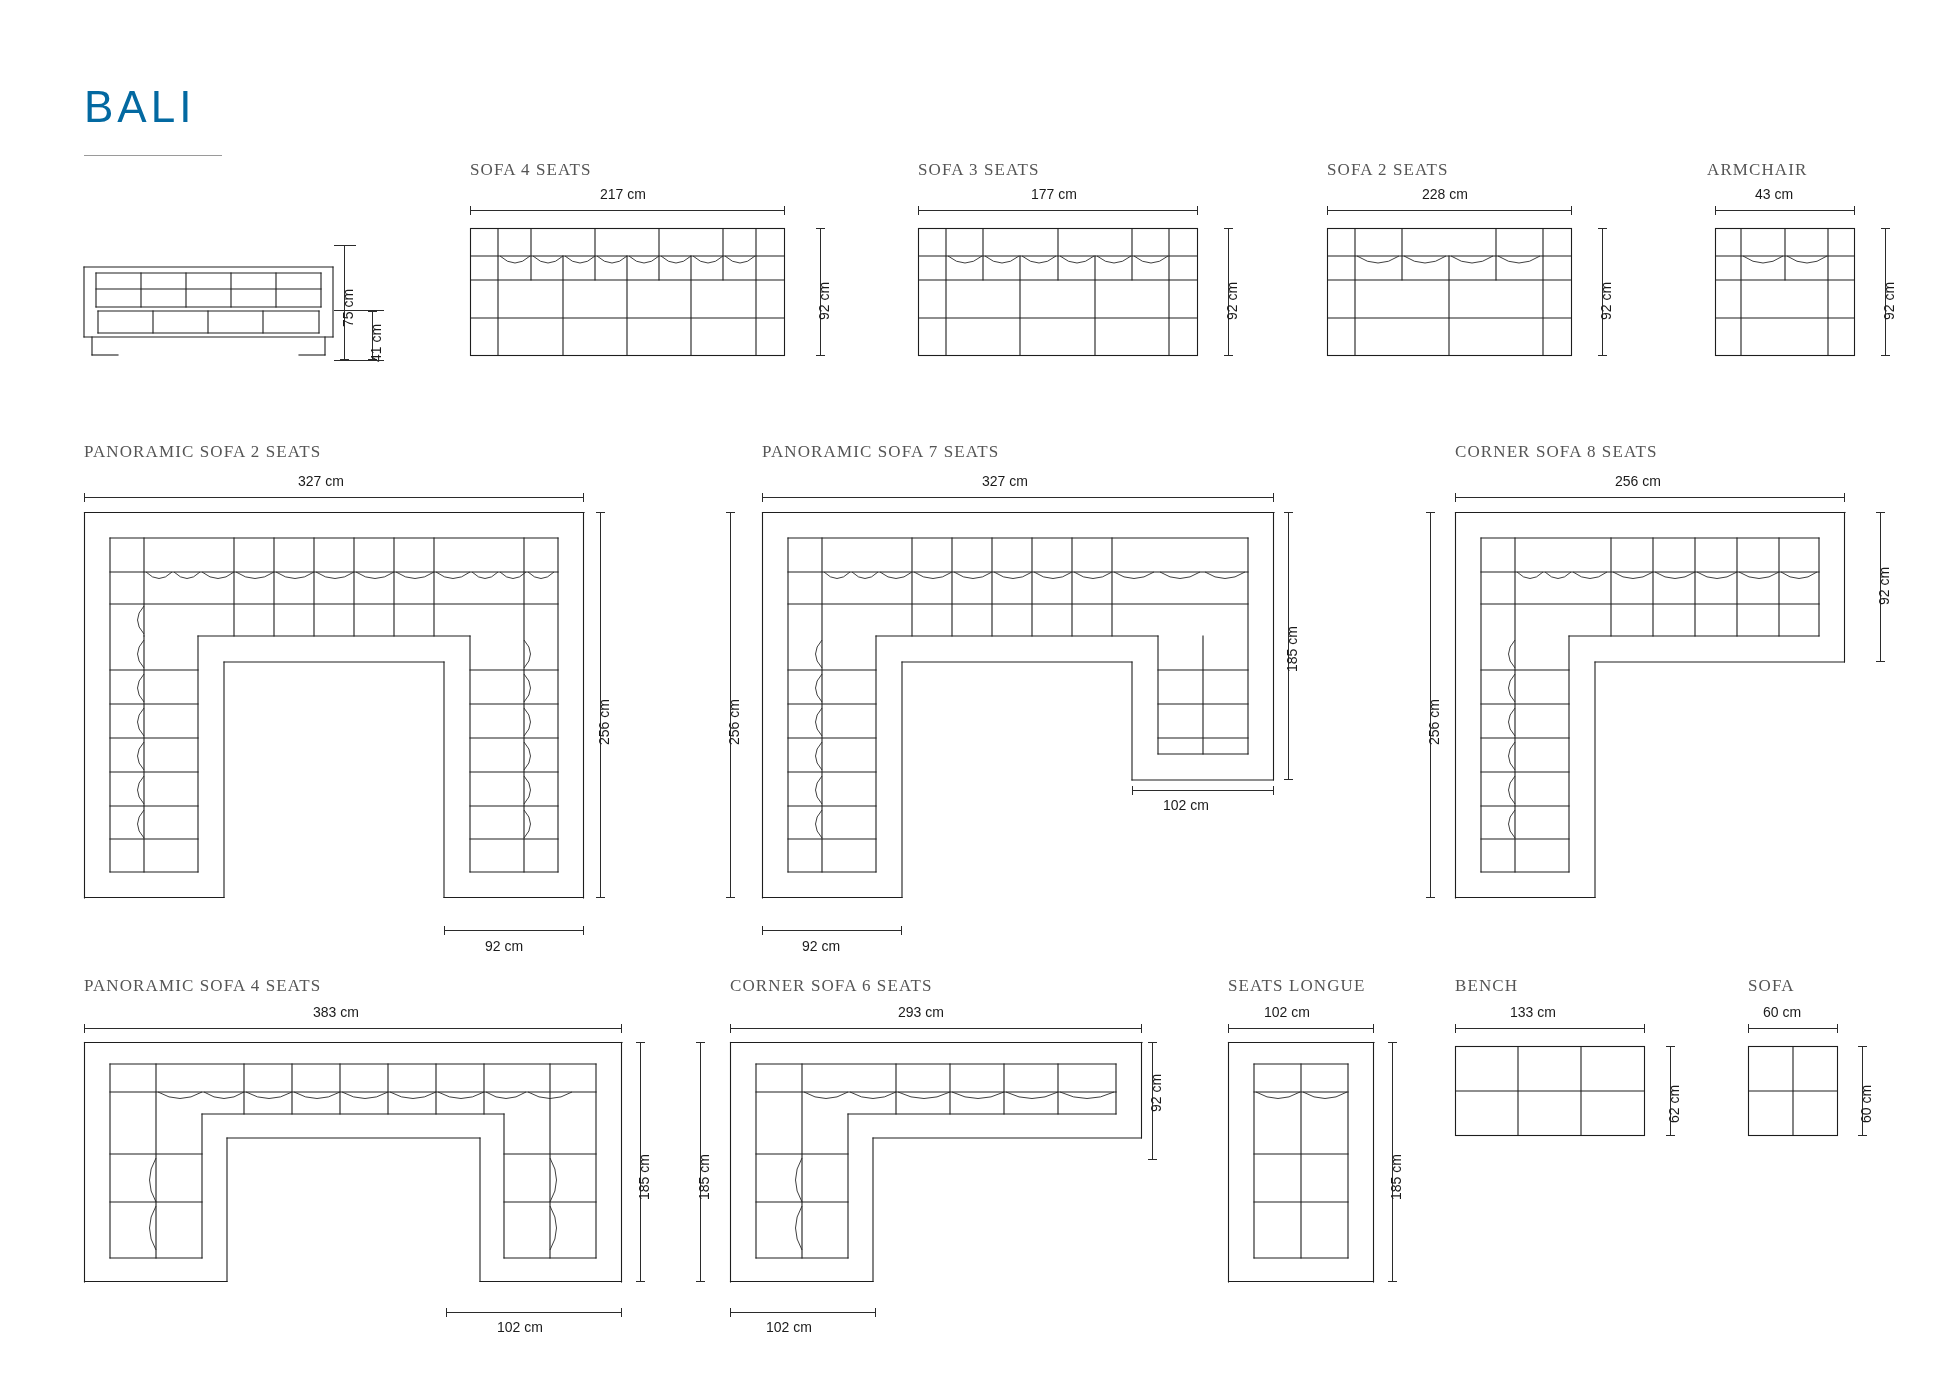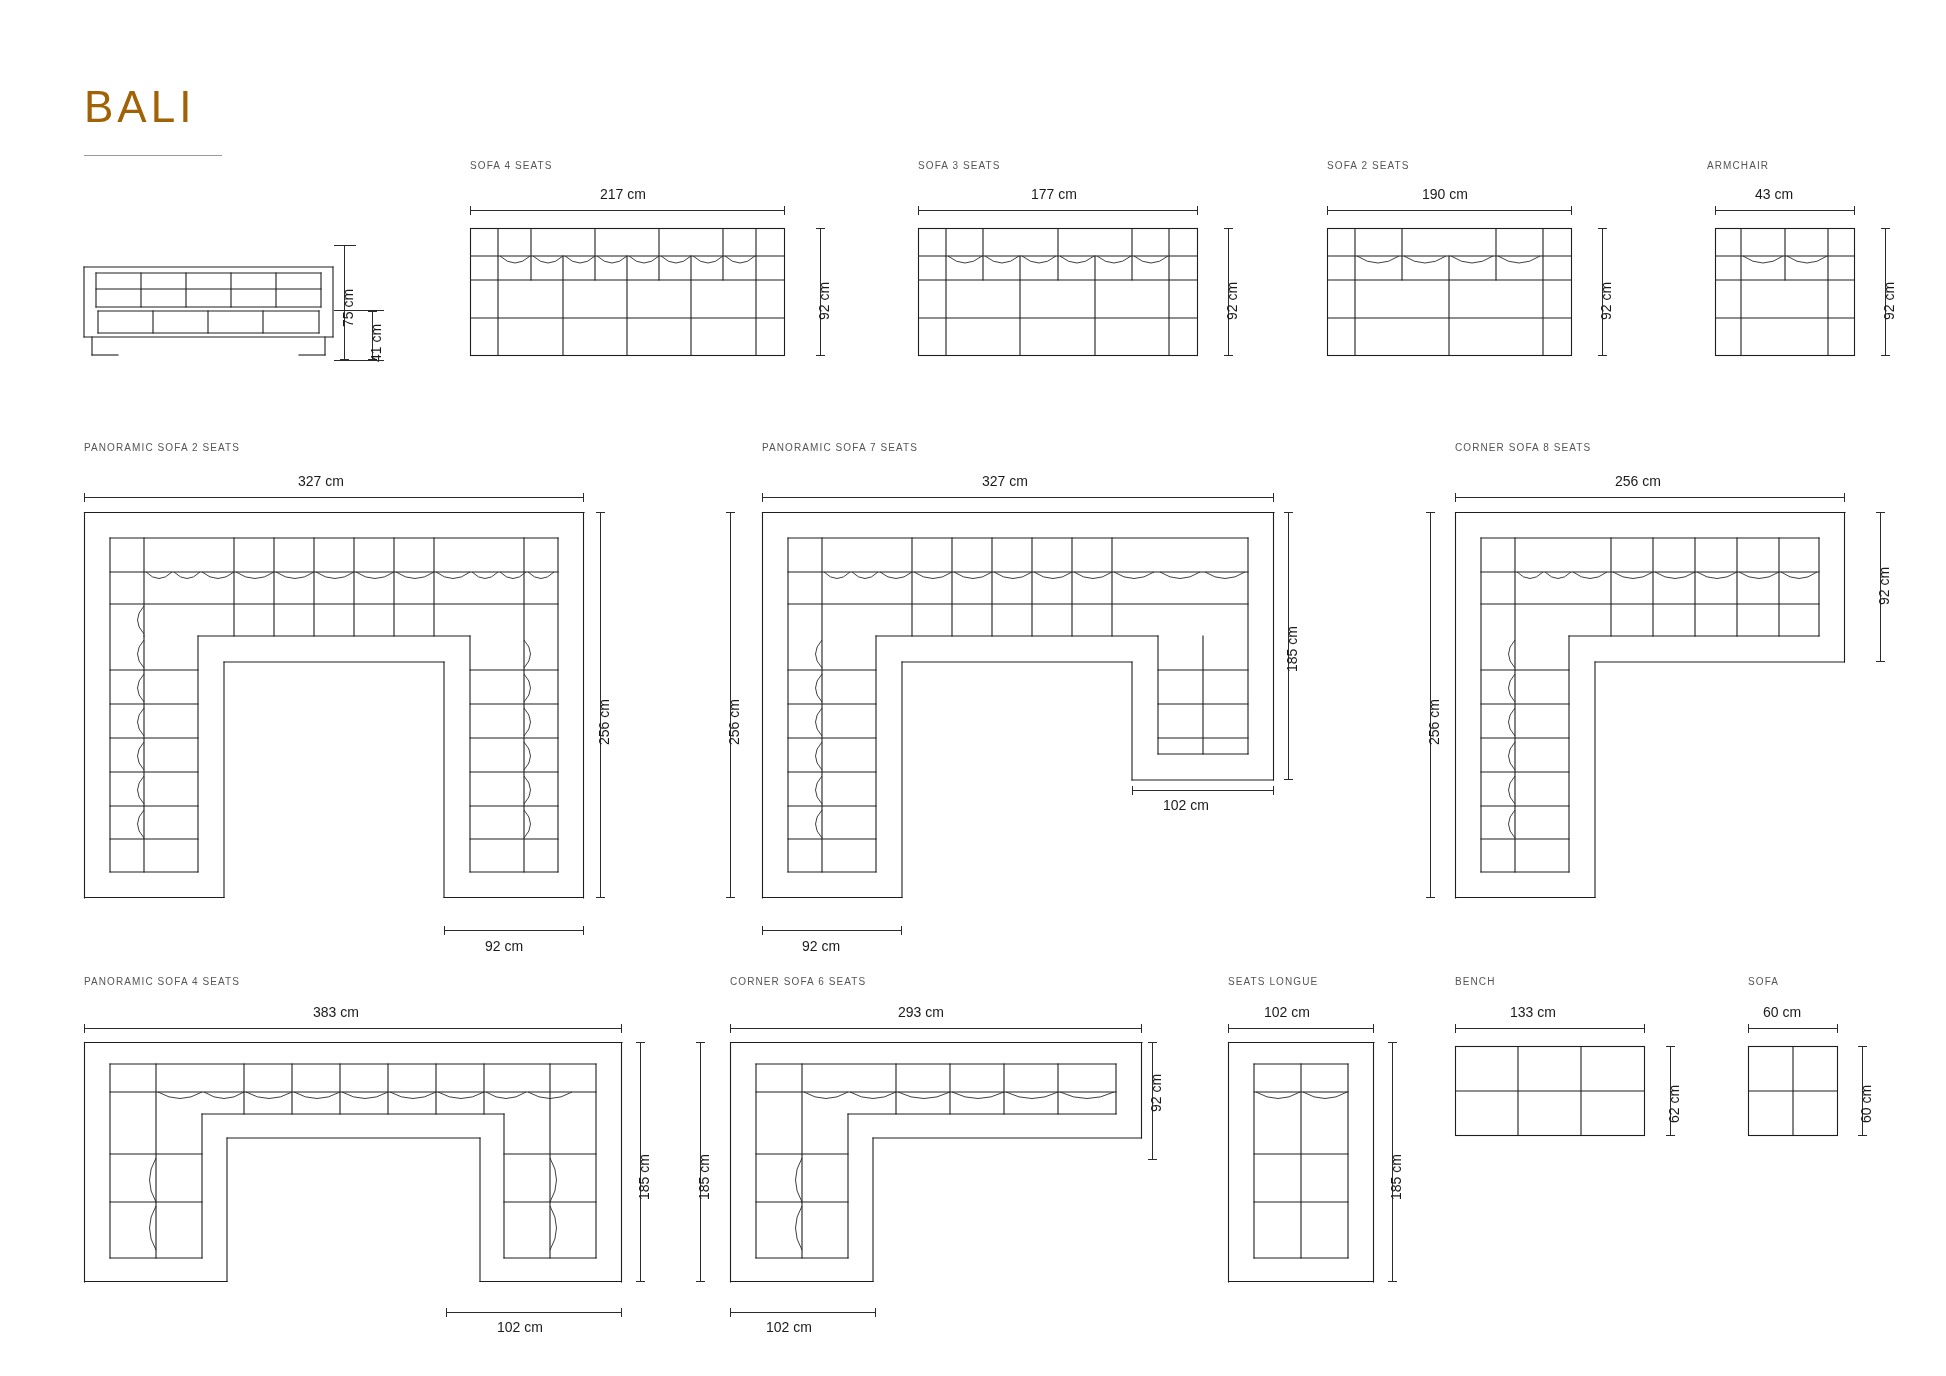--- a/index.html
+++ b/index.html
@@ -20,37 +20,38 @@
     inset: 0;
   }
   
   #brand-title {
     position: absolute;
     left: 84px;
     top: 82px;
     font-size: 44px;
     letter-spacing: 4px;
     font-weight: 400;
-    color: #a16207;
+    color: #0369a1;
   }
   #brand-rule {
     position: absolute;
     left: 84px;
     top: 155px;
     width: 138px;
     height: 1px;
     background: #9a9a9a;
   }
   
   .item-label {
     position: absolute;
-    font-size: 10px;
+    font-size: 17px;
     letter-spacing: 1.1px;
     color: #555;
     white-space: nowrap;
+    font-family: Liberation Serif, serif;
   }
   .dim-label {
     position: absolute;
     font-size: 14px;
     color: #1a1a1a;
     white-space: nowrap;
   }
   .dim-label.vert {
     transform-origin: 0 0;
     transform: rotate(-90deg);
@@ -217,21 +218,21 @@
         <path d="M179 28 q17 14 34 0"></path>
         <path d="M216 28 q17 14 34 0"></path>
       </g>
     </svg>
   </div>
   <div class="dim-v" style="left:1228px; top:228px; height:128px;"></div>
   <div class="dim-label vert" style="left:1224px; top:320px;">92 cm</div>
 
   <div class="item-label" style="left:1327px; top:160px;">SOFA 2 SEATS</div>
   <div class="dim-h" style="left:1327px; top:210px; width:245px;"></div>
-  <div class="dim-label" style="left:1422px; top:186px;">190 cm</div>
+  <div class="dim-label" style="left:1422px; top:186px;">228 cm</div>
   <div class="drawing" style="left:1327px; top:228px;">
     <svg width="245" height="128" viewBox="0 0 245 128">
       <g class="ln">
         <rect x="0.5" y="0.5" width="244" height="127"></rect>
         <path d="M0.5 28 L244.5 28"></path>
         <path d="M0.5 52 L244.5 52"></path>
         <path d="M0.5 90 L244.5 90"></path>
         <path d="M28 0.5 L28 127.5"></path>
         <path d="M216 0.5 L216 127.5"></path>
         <path d="M122 28 L122 127.5"></path>

